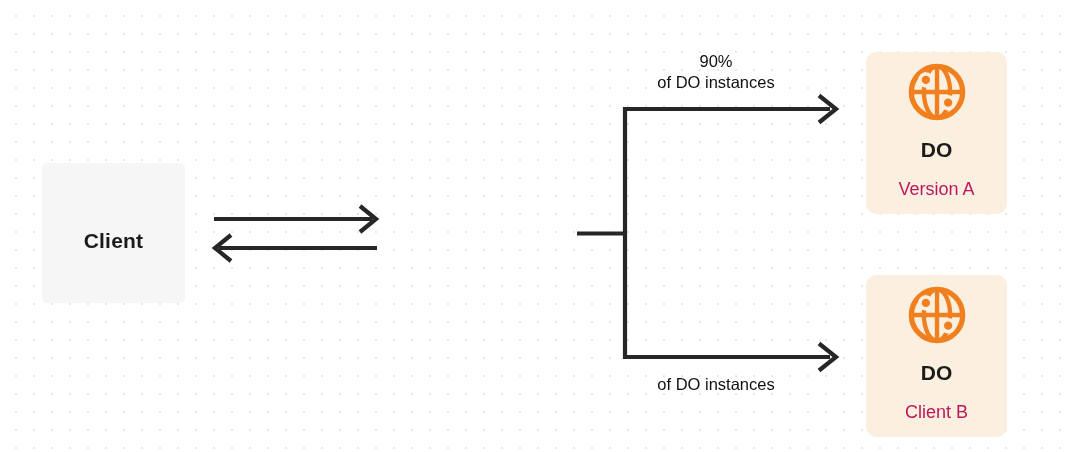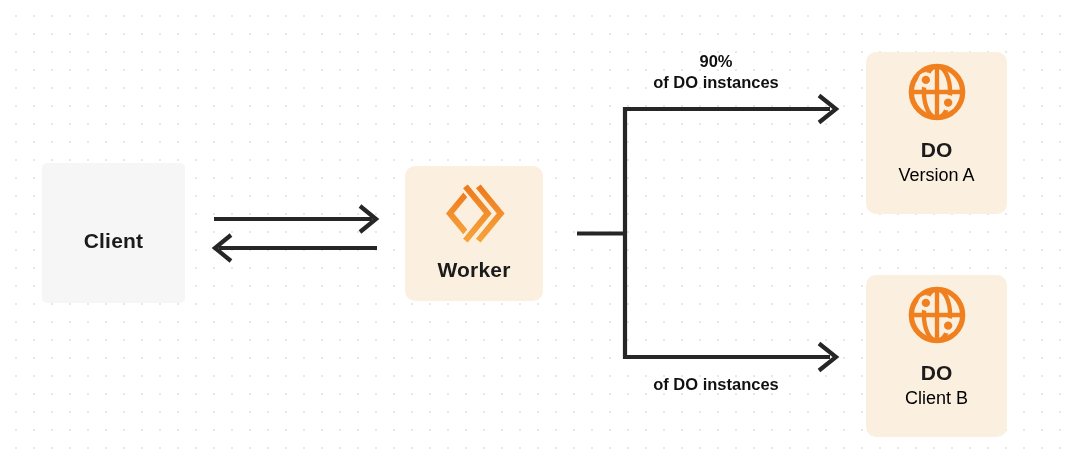--- a/index.html
+++ b/index.html
@@ -44,24 +44,24 @@
     background: #fbf0df; border-radius: 10px;
     padding-top: 9px;
   }
   .do-a { left: 866px; top: 52px; }
   .do-b { left: 866px; top: 275px; }
   .node-label {
     font-size: 21px; font-weight: 700; color: #1b1b1b; letter-spacing: 0.2px; margin-top: 16px;
   }
   .worker-box .node-label { margin-top: 14px; }
   .do-title { font-size: 21px; font-weight: 700; color: #1b1b1b; margin-top: 15px; line-height: 24px; }
-  .do-sub   { font-size: 18px; font-weight: 400; color: #000000; margin-top: 2px; line-height: 22px; }
+  .do-sub   { font-size: 18px; font-weight: 400; color: #be185d; margin-top: 16px; line-height: 22px; }
   .edge-label {
     position: absolute; width: 220px; text-align: center;
-    color: #111111; font-weight: 700; font-size: 16.5px; line-height: 21px;
+    color: #111111; font-weight: 400; font-size: 16.5px; line-height: 21px;
   }
   .edge-label-top    { left: 606px; top: 51px; }
   .edge-label-bottom { left: 606px; top: 374px; }
   .node-icon { display: block; }
 </style>
 </head>
 <body>
 
 <div class="canvas">
 
@@ -88,39 +88,20 @@
     <g>
       <line x1="623" y1="357" x2="830" y2="357"></line>
       <polyline points="819,343.5 836,357 819,370.5"></polyline>
     </g>
   </svg>
 
   <div class="box client-box">
     <span class="node-label">Client</span>
   </div>
 
-  <div class="box worker-box">
-    <svg class="node-icon" width="62" height="62" viewBox="0 0 72 72" aria-hidden="true">
-      <defs>
-        <linearGradient id="wg" x1="0" y1="0" x2="0" y2="1">
-          <stop offset="0" stop-color="#EE7A1D"></stop>
-          <stop offset="1" stop-color="#F7A33B"></stop>
-        </linearGradient>
-      </defs>
-
-      <polyline points="30,10 8,36.5 30,63" fill="none" stroke="url(#wg)" stroke-width="7"></polyline>
-
-      <polyline points="26,5 52,36.5 26,68" fill="none" stroke="#fbf0df" stroke-width="13"></polyline>
-      <polyline points="26,5 52,36.5 26,68" fill="none" stroke="url(#wg)" stroke-width="7"></polyline>
-
-      <polyline points="41,5 67,36.5 41,68" fill="none" stroke="#fbf0df" stroke-width="13"></polyline>
-      <polyline points="41,5 67,36.5 41,68" fill="none" stroke="url(#wg)" stroke-width="7"></polyline>
-    </svg>
-    <span class="node-label">Worker</span>
-  </div>
 
   <div class="edge-label edge-label-top">
     <div>90%</div>
     <div>of DO instances</div>
   </div>
 
   <div class="edge-label edge-label-bottom">
     <div>of DO instances</div>
   </div>
 

